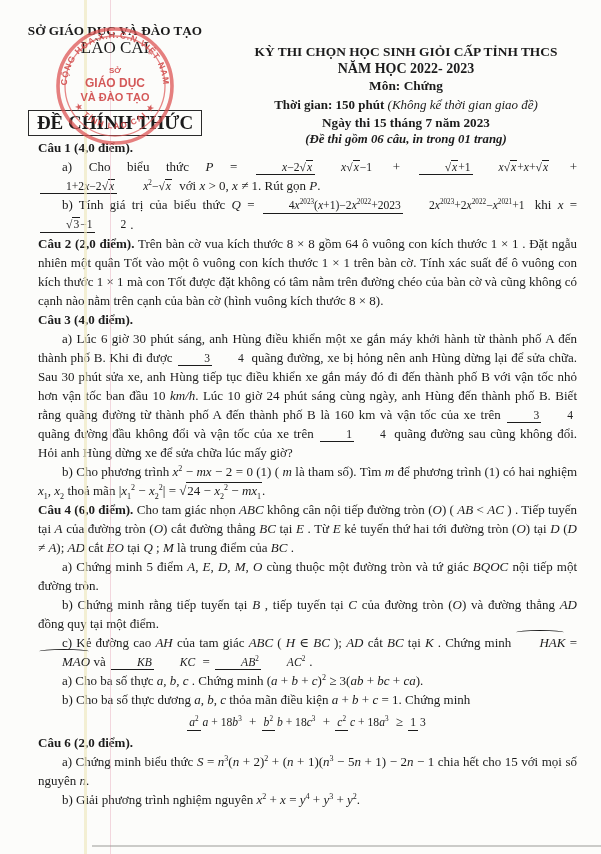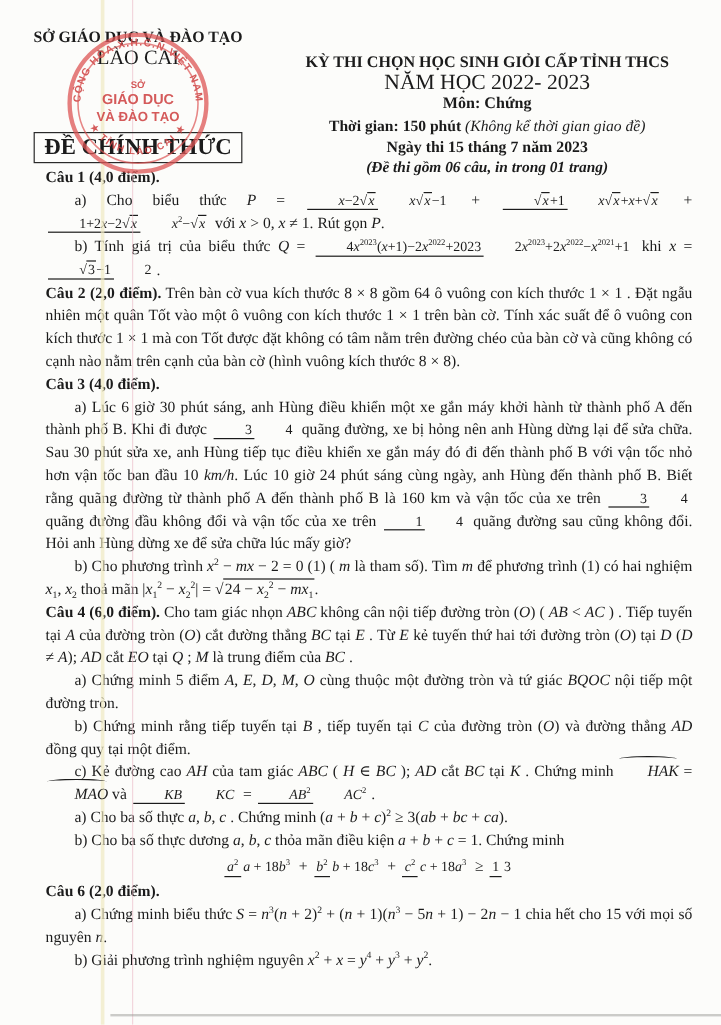--- a/index.html
+++ b/index.html
@@ -19,21 +19,21 @@
 
   
   header{position:relative;height:136px;}
   .h-left{position:absolute;left:6px;top:22px;width:218px;text-align:center;z-index:1;}
   .h-left .dept{font-weight:bold;font-size:13.2px;line-height:17px;}
   .h-left .prov{font-weight:normal;font-size:17px;line-height:17px;}
   .exam-box{display:inline-block;margin-top:54px;border:1.6px solid #2a2a2a;padding:1px 8px;font-weight:bold;font-size:19px;background:rgba(255,255,255,.25);}
   .stamp{position:absolute;left:36px;top:-6px;z-index:0;opacity:.88;}
   .h-right{position:absolute;left:218px;top:24px;width:376px;text-align:center;z-index:1;margin-top:19px;}
   .h-right .t1{font-weight:bold;font-size:13.4px;line-height:17px;}
-  .h-right .t2{font-weight:normal;font-size:18px;line-height:17px;}
+  .h-right .t2{font-weight:bold;font-size:14px;line-height:17px;}
   .h-right .t3{font-weight:bold;font-size:13.4px;line-height:17px;}
   .h-right .t4{font-size:13px;line-height:18px;margin-top:2px;}
   .h-right .t4 .b{font-weight:bold;}
   .h-right .t4 .i{font-style:italic;}
   .h-right .t5{font-weight:bold;font-size:13.2px;line-height:17px;}
   .h-right .t6{font-weight:bold;font-style:italic;font-size:12.8px;line-height:17px;}
 
   
   main{margin:2px 24px 0 38px;font-size:13px;}
   p{margin:0;}

